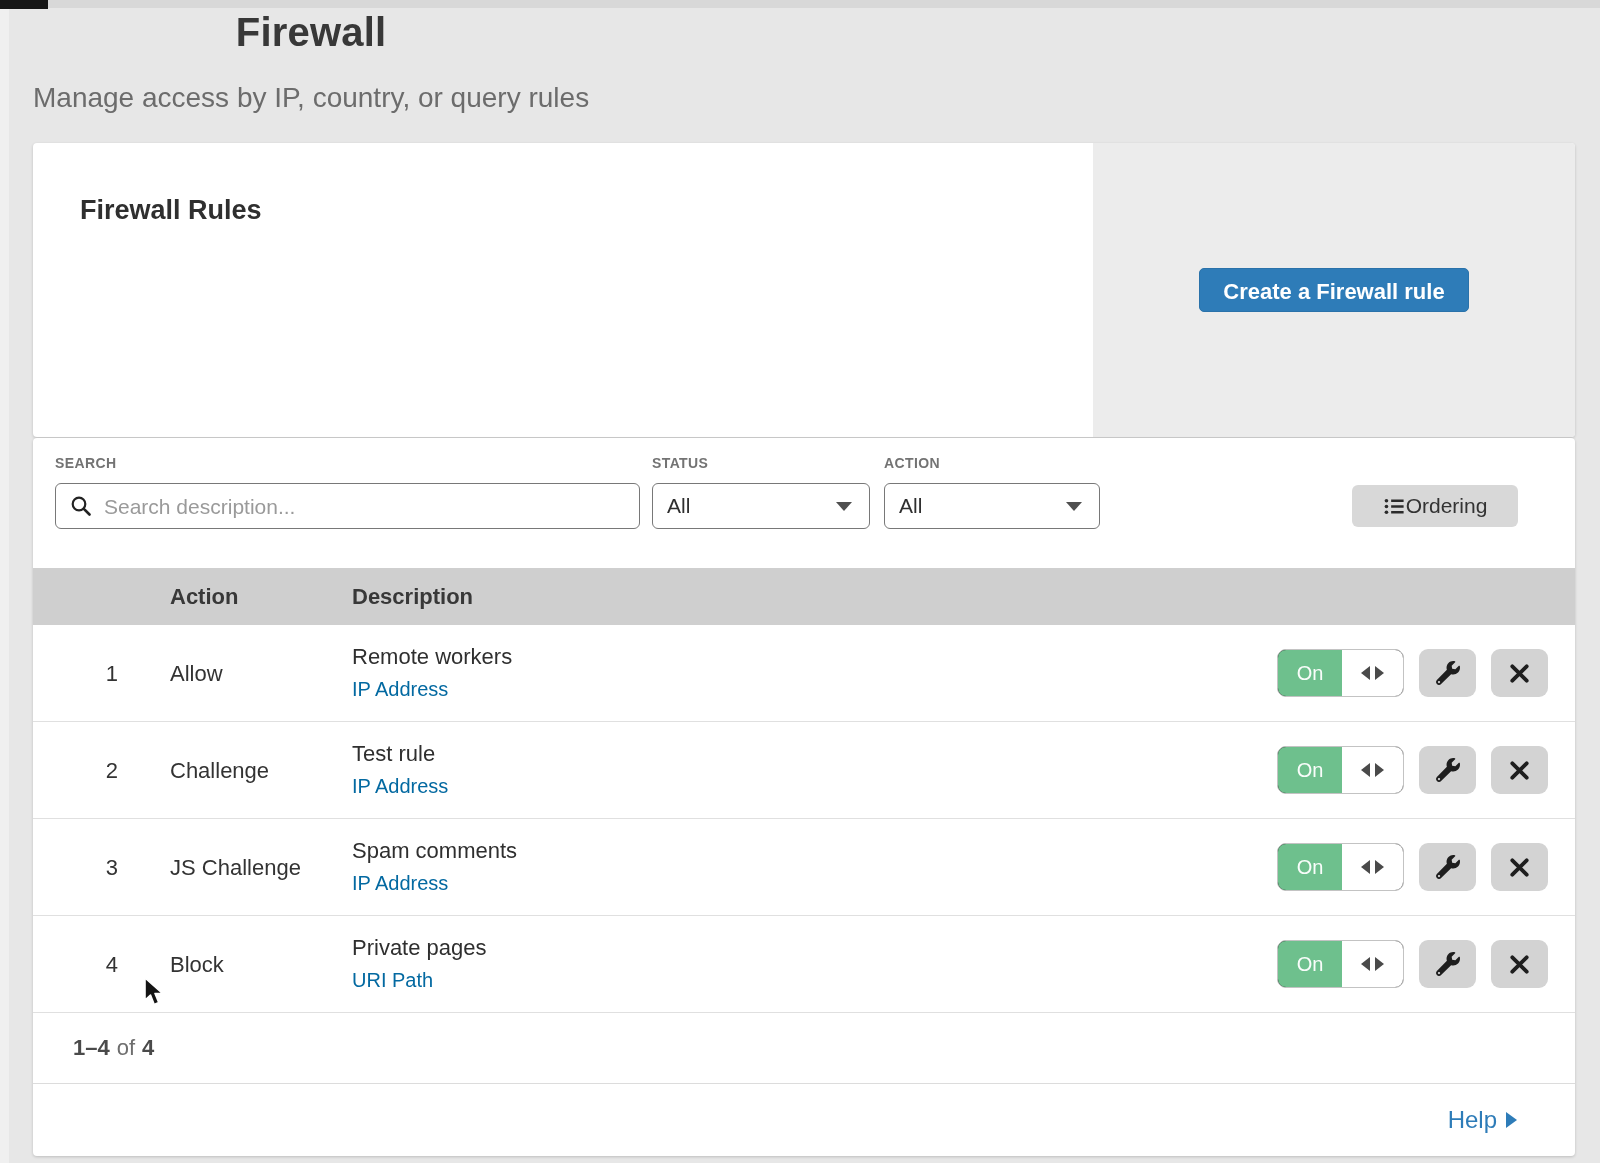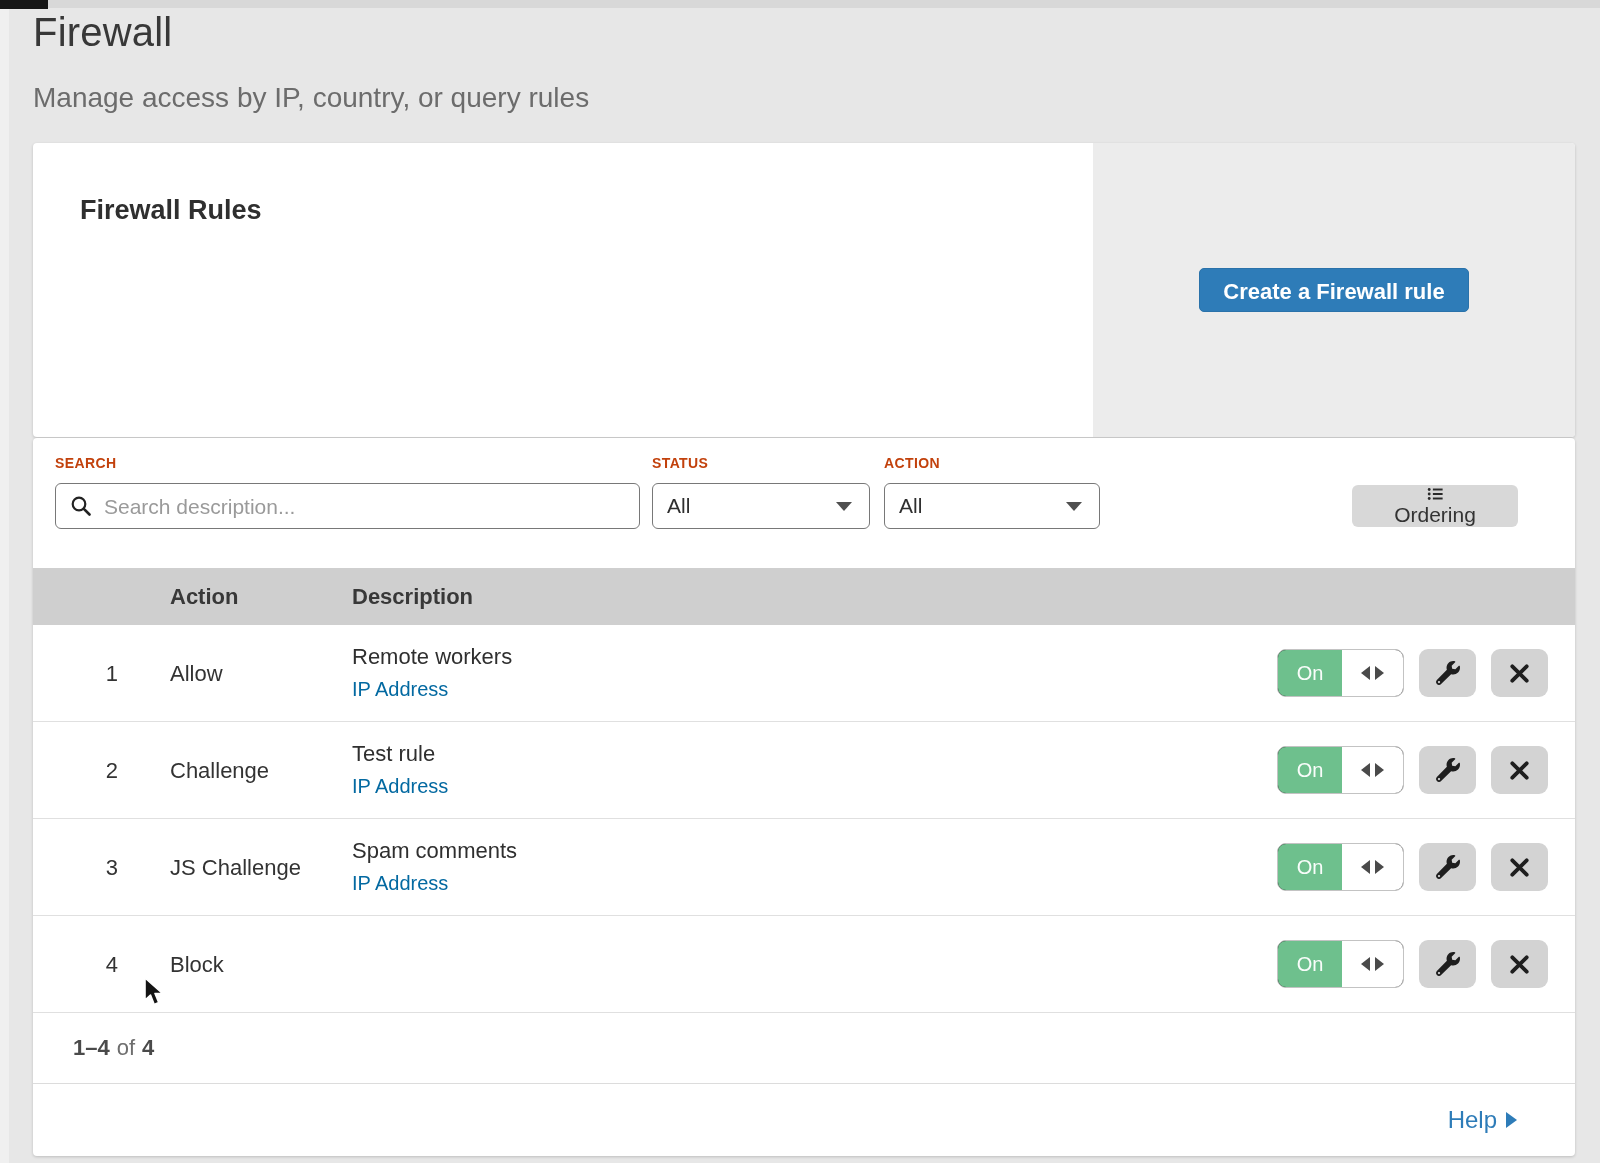--- a/index.html
+++ b/index.html
@@ -10,21 +10,21 @@
     position: relative;
     overflow: hidden;
     color: #333;
   }
   .artifact-top-strip { position: absolute; left: 0; top: 0; width: 1600px; height: 8px; background: #d8d8d8; }
   .artifact-corner-notch { position: absolute; left: 0; top: 0; width: 48px; height: 9px; background: #161616; }
   .artifact-left-strip { position: absolute; left: 0; top: 8px; width: 9px; height: 1155px; background: #f0f0f0; }
 
   
   .page-header { position: absolute; left: 33px; top: 8px; }
-  .page-title { font-size: 40px; line-height: 48px; font-weight: 400; color: #383838; letter-spacing: 0.2px; }
+  .page-title { font-size: 40px; line-height: 48px; font-weight: 700; color: #383838; letter-spacing: 0.2px; text-align: center; }
   .page-subtitle { margin-top: 26px; font-size: 28px; color: #6c6c6c; font-weight: 400; }
 
   
   .card1 {
     position: absolute; left: 33px; top: 143px; width: 1542px; height: 294px;
     background: #ffffff; border-radius: 4px;
     box-shadow: 0 1px 3px rgba(0,0,0,0.18);
   }
   .card1-left { position: absolute; left: 0; top: 0; width: 1060px; height: 100%; padding: 52px 0 0 47px; }
   .card1-heading { font-size: 27px; font-weight: 700; color: #2f2f2f; margin-bottom: 25px; }
@@ -42,21 +42,21 @@
   }
 
   
   .card2 {
     position: absolute; left: 33px; top: 438px; width: 1542px; height: 718px;
     background: #ffffff; border-radius: 4px;
     box-shadow: 0 1px 3px rgba(0,0,0,0.18);
   }
   .filter-label {
     position: absolute; top: 17px; font-size: 14px; font-weight: 700;
-    color: #c2410c; letter-spacing: 0.4px;
+    color: #737373; letter-spacing: 0.4px;
   }
   .lbl-search { left: 22px; }
   .lbl-status { left: 619px; }
   .lbl-action { left: 851px; }
 
   .search-box { position: absolute; left: 22px; top: 45px; width: 585px; height: 46px; }
   .search-box input {
     width: 100%; height: 100%; border: 1.5px solid #787878; border-radius: 6px;
     font-family: inherit; font-size: 21px; color: #333; padding: 1px 14px 0 48px;
     background: #fff; outline: none;
@@ -77,21 +77,20 @@
     width: 0; height: 0; border-left: 8px solid transparent;
     border-right: 8px solid transparent; border-top: 9px solid #4f4f4f;
   }
 
   .ordering-btn {
     position: absolute; right: 57px; top: 47px; width: 166px; height: 42px;
     background: #d8d8d8; border: none; border-radius: 6px;
     font-family: inherit; font-size: 21px; color: #333;
     display: flex; align-items: center; justify-content: center; gap: 0;
     cursor: pointer;
-    flex-direction: column;
   }
 
   .table-header {
     position: absolute; left: 0; top: 130px; width: 100%; height: 57px;
     background: #cfcfcf; display: flex; align-items: center;
     font-size: 22px; font-weight: 700; color: #383838;
   }
   .th-action { position: absolute; left: 137px; }
   .th-desc { position: absolute; left: 319px; }
 
@@ -293,20 +292,24 @@
             <svg width="23" height="23" viewBox="0 0 24 24">
               <path d="M4.5 4.5 L19.5 19.5 M19.5 4.5 L4.5 19.5" stroke="#1e1e1e" stroke-width="4" stroke-linecap="round"></path>
             </svg>
           </button>
         </div>
       </div>
 
       <div class="rule-row">
         <span class="row-num">4</span>
         <span class="row-action">Block</span>
+        <div class="row-desc">
+          <div class="desc-title">Private pages</div>
+          <div class="desc-field">URI Path</div>
+        </div>
         <div class="row-controls">
           <div class="toggle">
             <div class="toggle-on">On</div>
             <div class="toggle-handle">
               <span class="tri-left"></span>
                 <span class="tri-right"></span>
             </div>
           </div>
           <button class="icon-btn">
             <svg width="24" height="24" viewBox="0 0 512 512">

